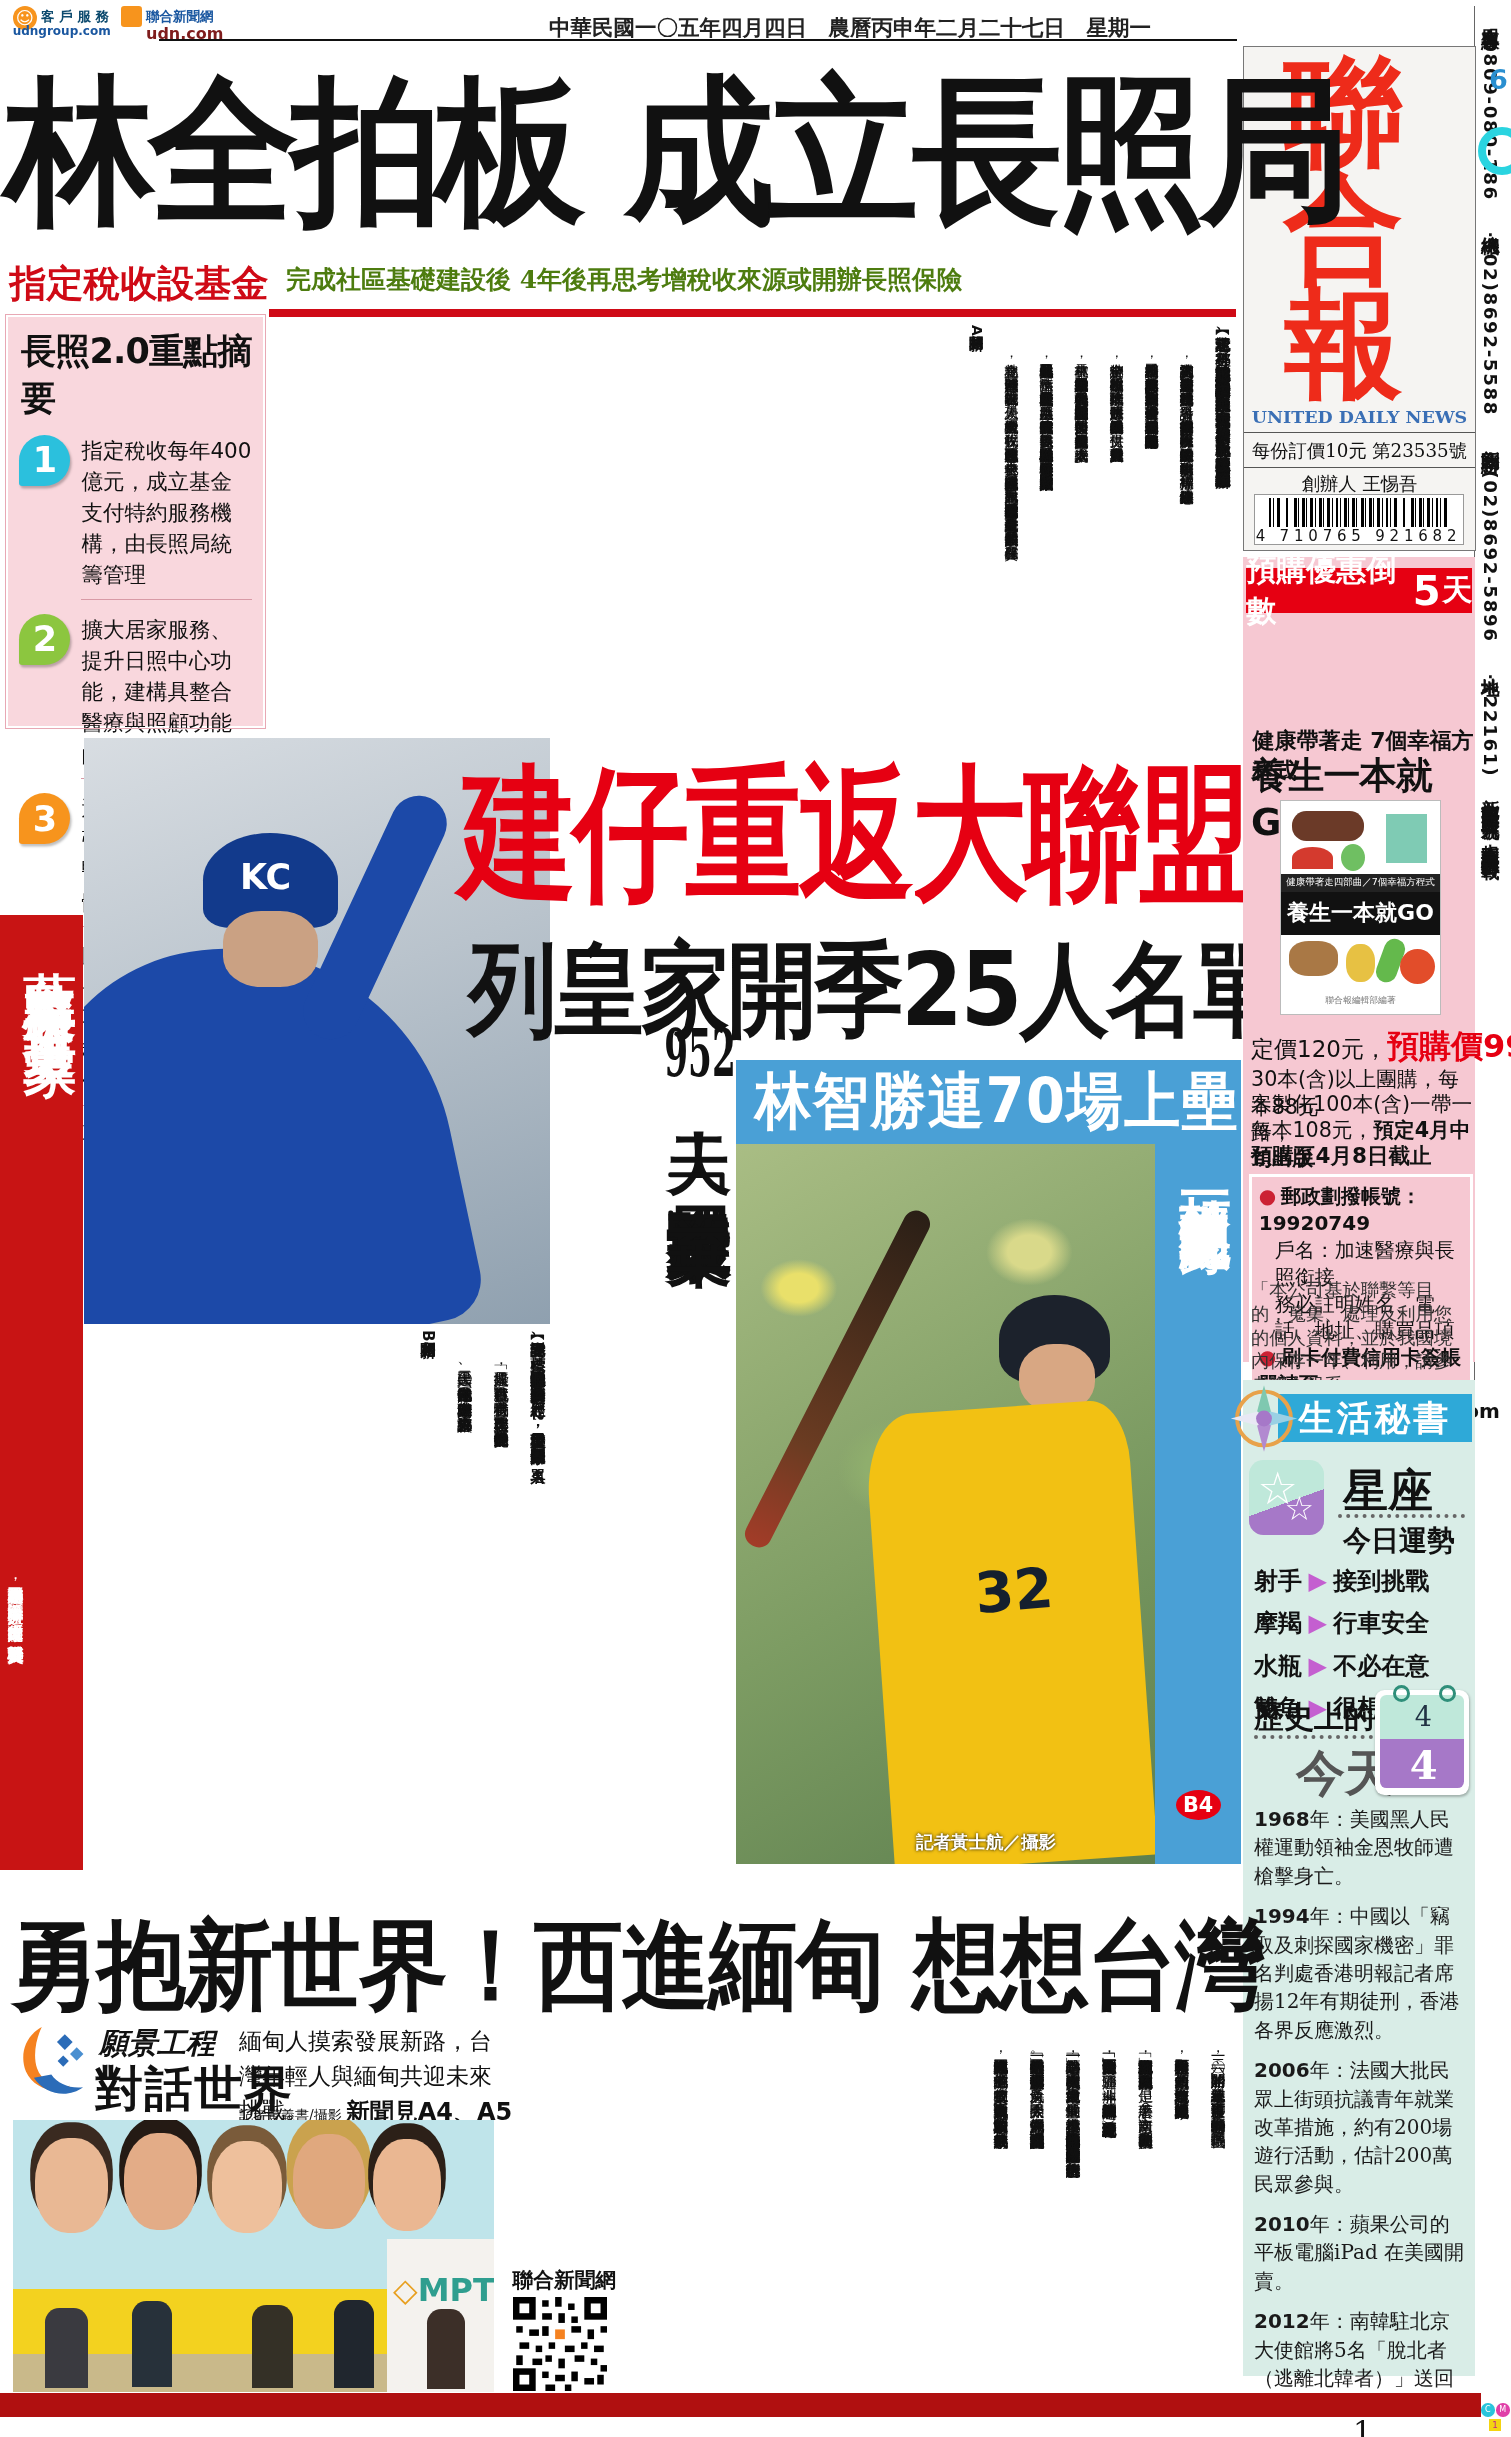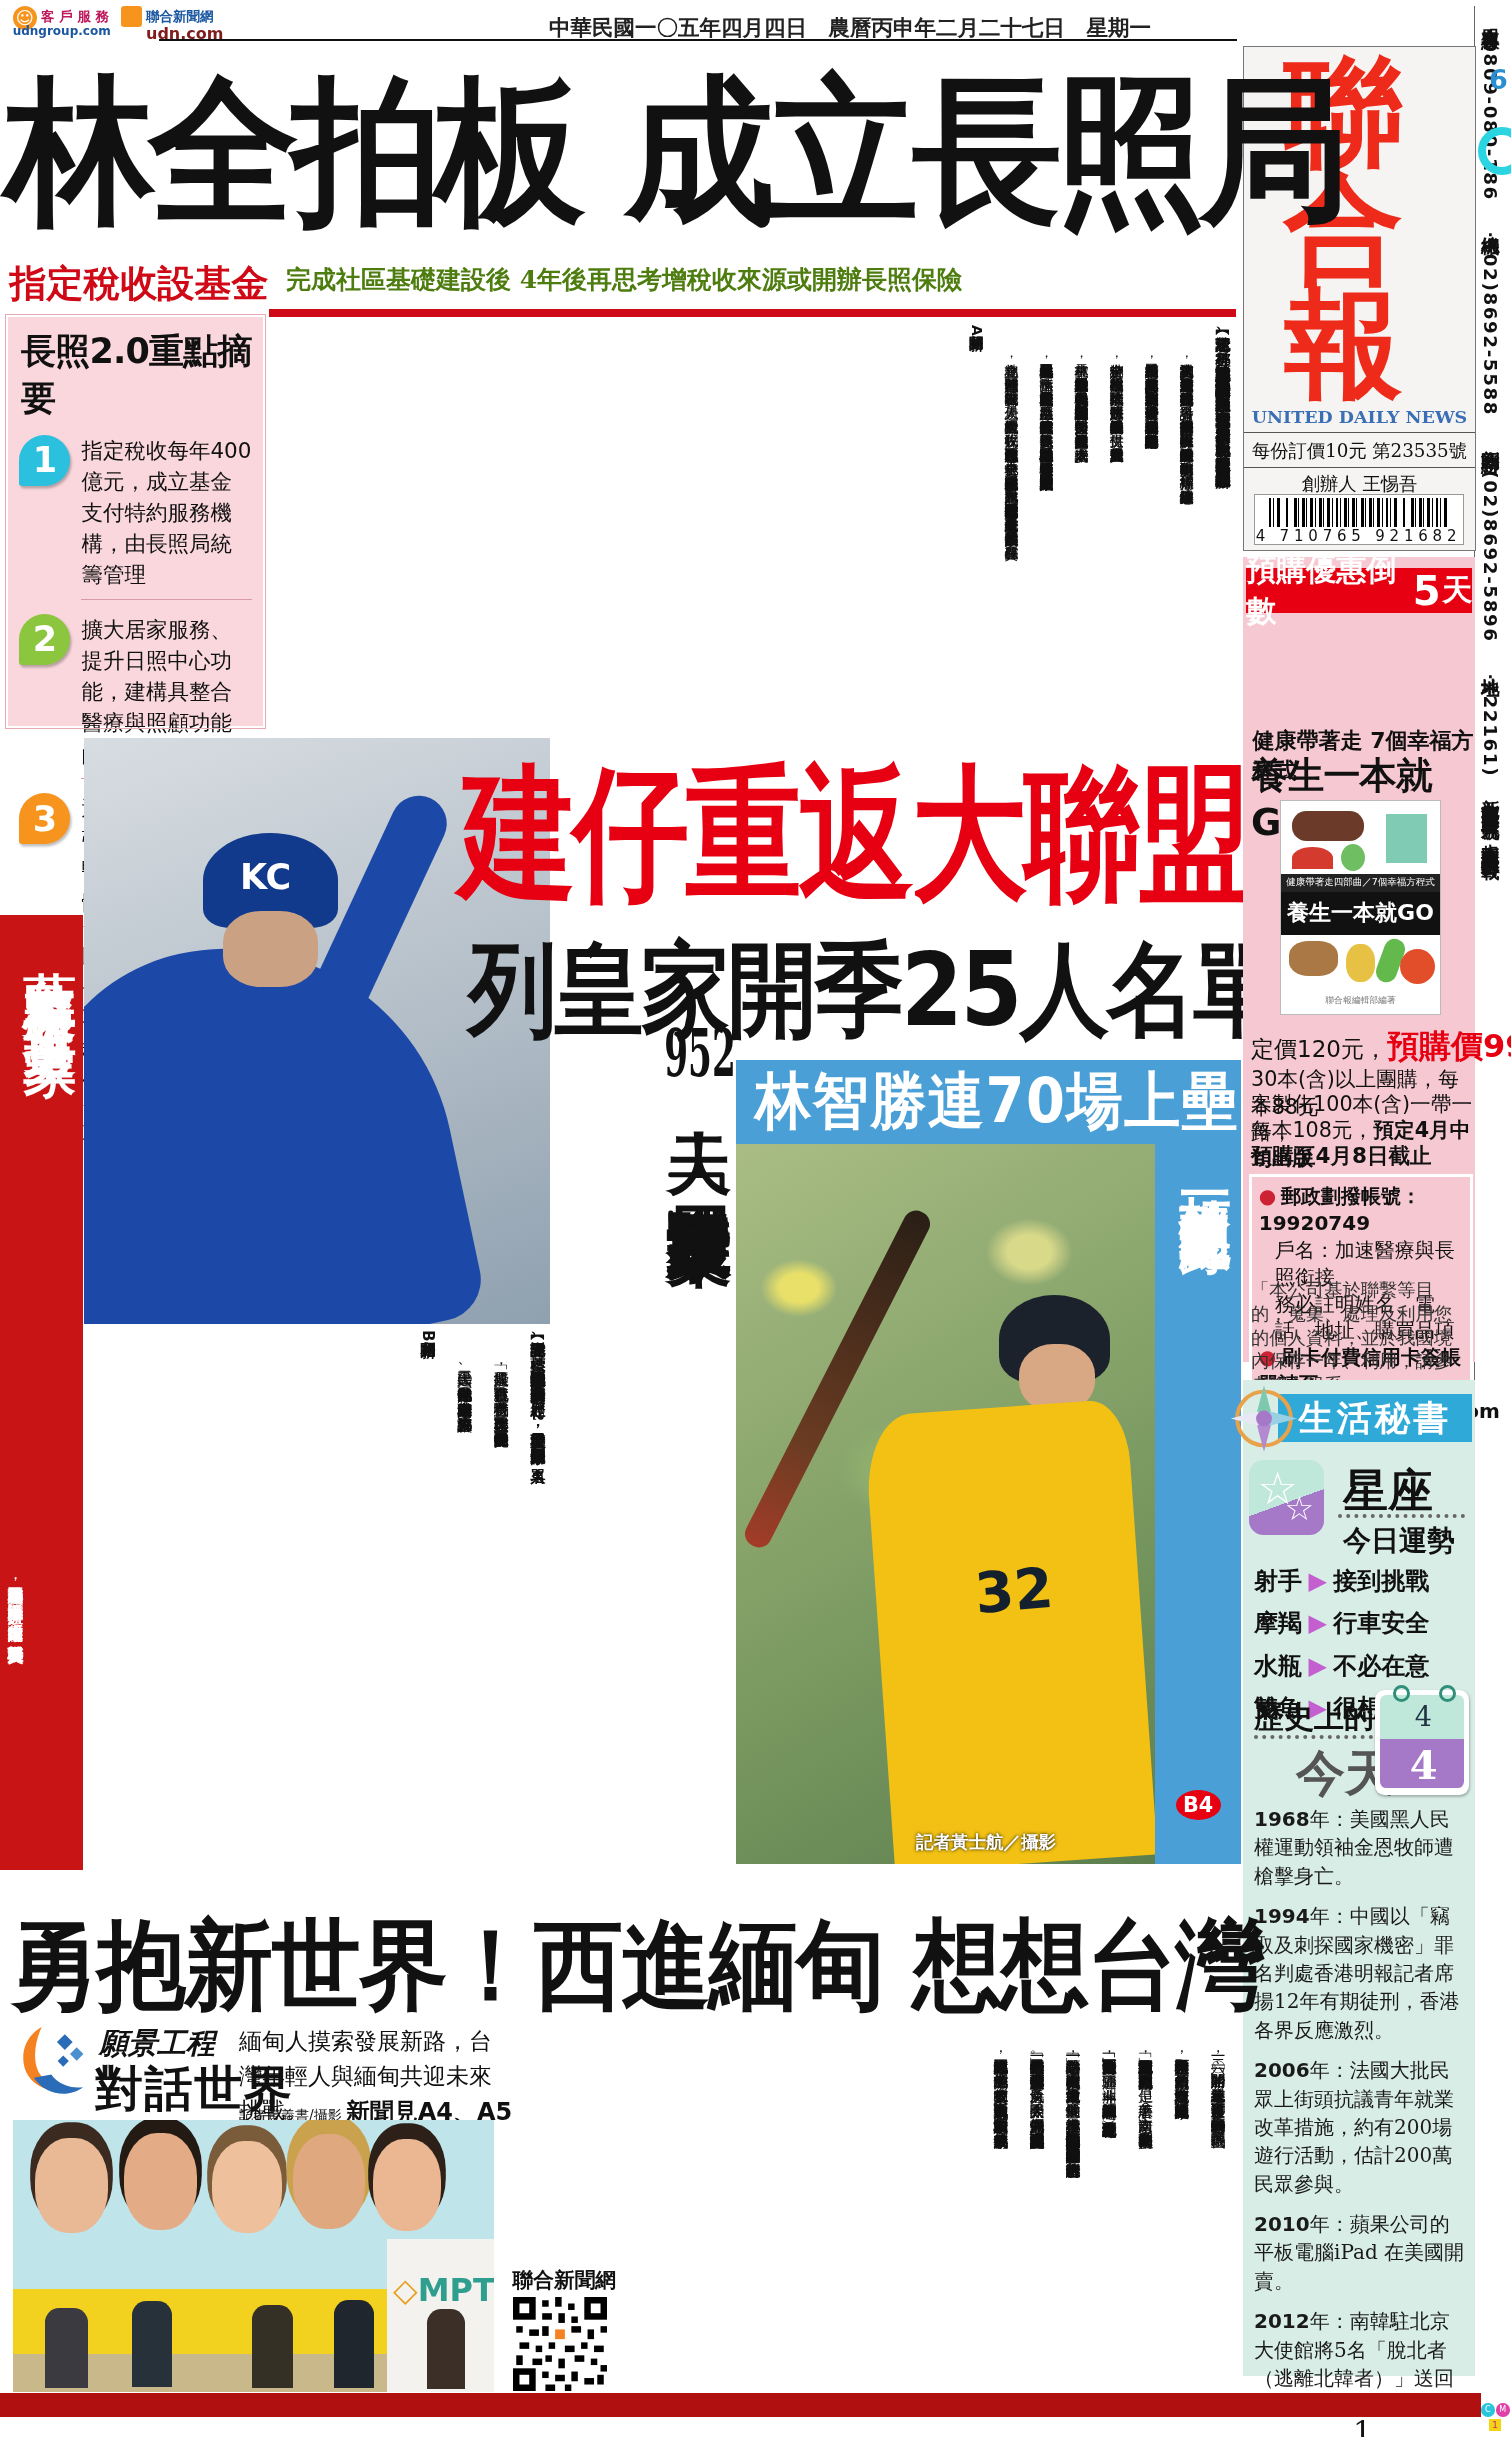--- a/index.html
+++ b/index.html
@@ -27,21 +27,21 @@
   .event b{font-family:"DejaVu Sans","Liberation Sans",sans-serif}
   .barcode{background:repeating-linear-gradient(90deg,#000 0 2.4px,#fff 2.4px 4px,#000 4px 4.8px,#fff 4.8px 8px,#000 8px 11px,#fff 11px 12.7px,#000 12.7px 13.5px,#fff 13.5px 16.7px)}
   .cbullet{color:#cc2233;margin-right:4.8px}
   .contact div{font-size:20px;line-height:1.34}
 </style>
 </head>
 <body>
 
 <div class="abs" style="left:0;top:0;width:1241px;height:41px">
   <span class="abs" style="left:12.7px;top:6.4px;width:24px;height:24px;border-radius:50%;background:#f7941d;color:#fff;font-size:17.5px;text-align:center;line-height:24px">☺</span>
-  <span class="abs b" style="left:41px;top:8px;font-size:13.5px;color:#be185d">客 戶 服 務</span>
+  <span class="abs b" style="left:41px;top:8px;font-size:13.5px;color:#0c4a6e">客 戶 服 務</span>
   <span class="abs b" style="left:12.7px;top:24px;font-size:12px;color:#1a57a0">udngroup.com</span>
   <span class="abs" style="left:121px;top:6.4px;width:20.7px;height:20.7px;background:#f7941d;border-radius:3.2px"></span>
   <span class="abs b" style="left:146px;top:8px;font-size:13.5px;color:#1a57a0">聯合新聞網</span>
   <span class="abs b" style="left:146px;top:24px;font-size:16px;color:#7f1d1d">udn.com</span>
   <div class="abs serif b" style="left:549px;top:12.7px;font-size:21.5px;color:#222">中華民國一〇五年四月四日　農曆丙申年二月二十七日　星期一</div>
   <div class="abs" style="left:159px;top:39px;width:1078px;height:2.4px;background:#111"></div>
 </div>
 
 <div class="abs" style="left:1474px;top:6.4px;width:0.8px;height:1941px;background:#666"></div>
 <div class="abs v b" style="left:1478px;top:12.7px;height:1933px;font-size:18.3px;letter-spacing:1.6px;color:#111">

